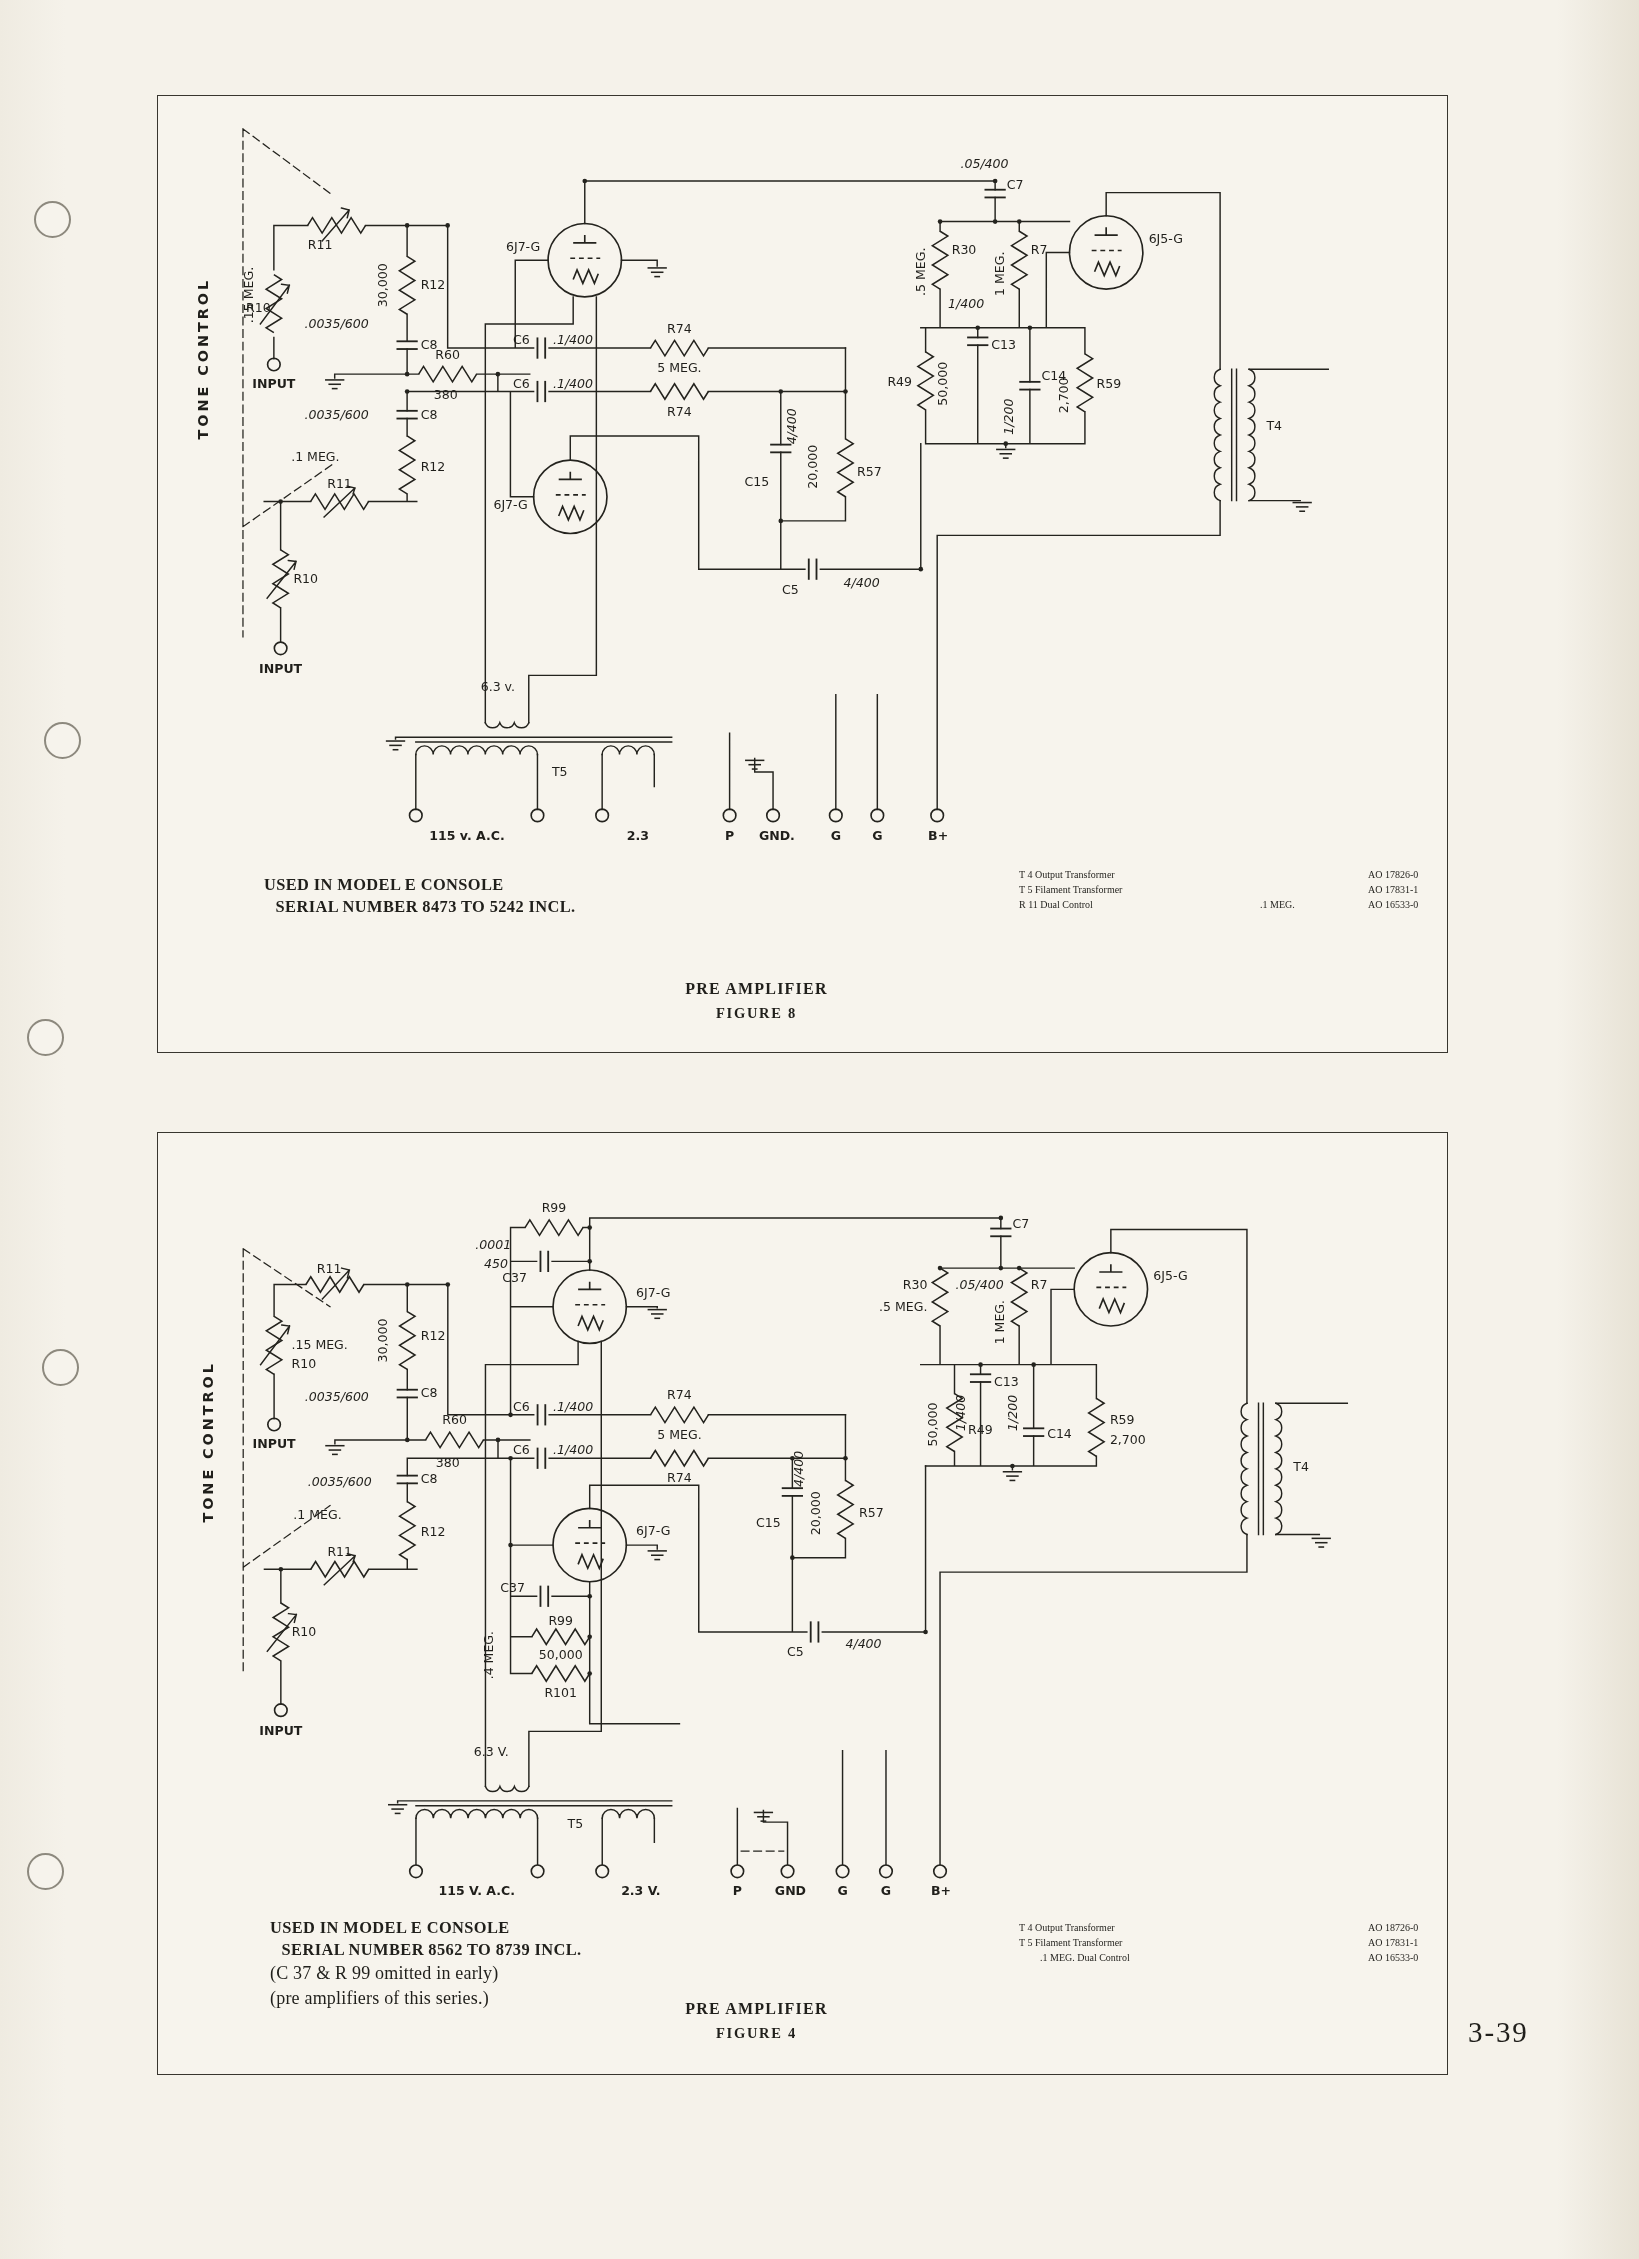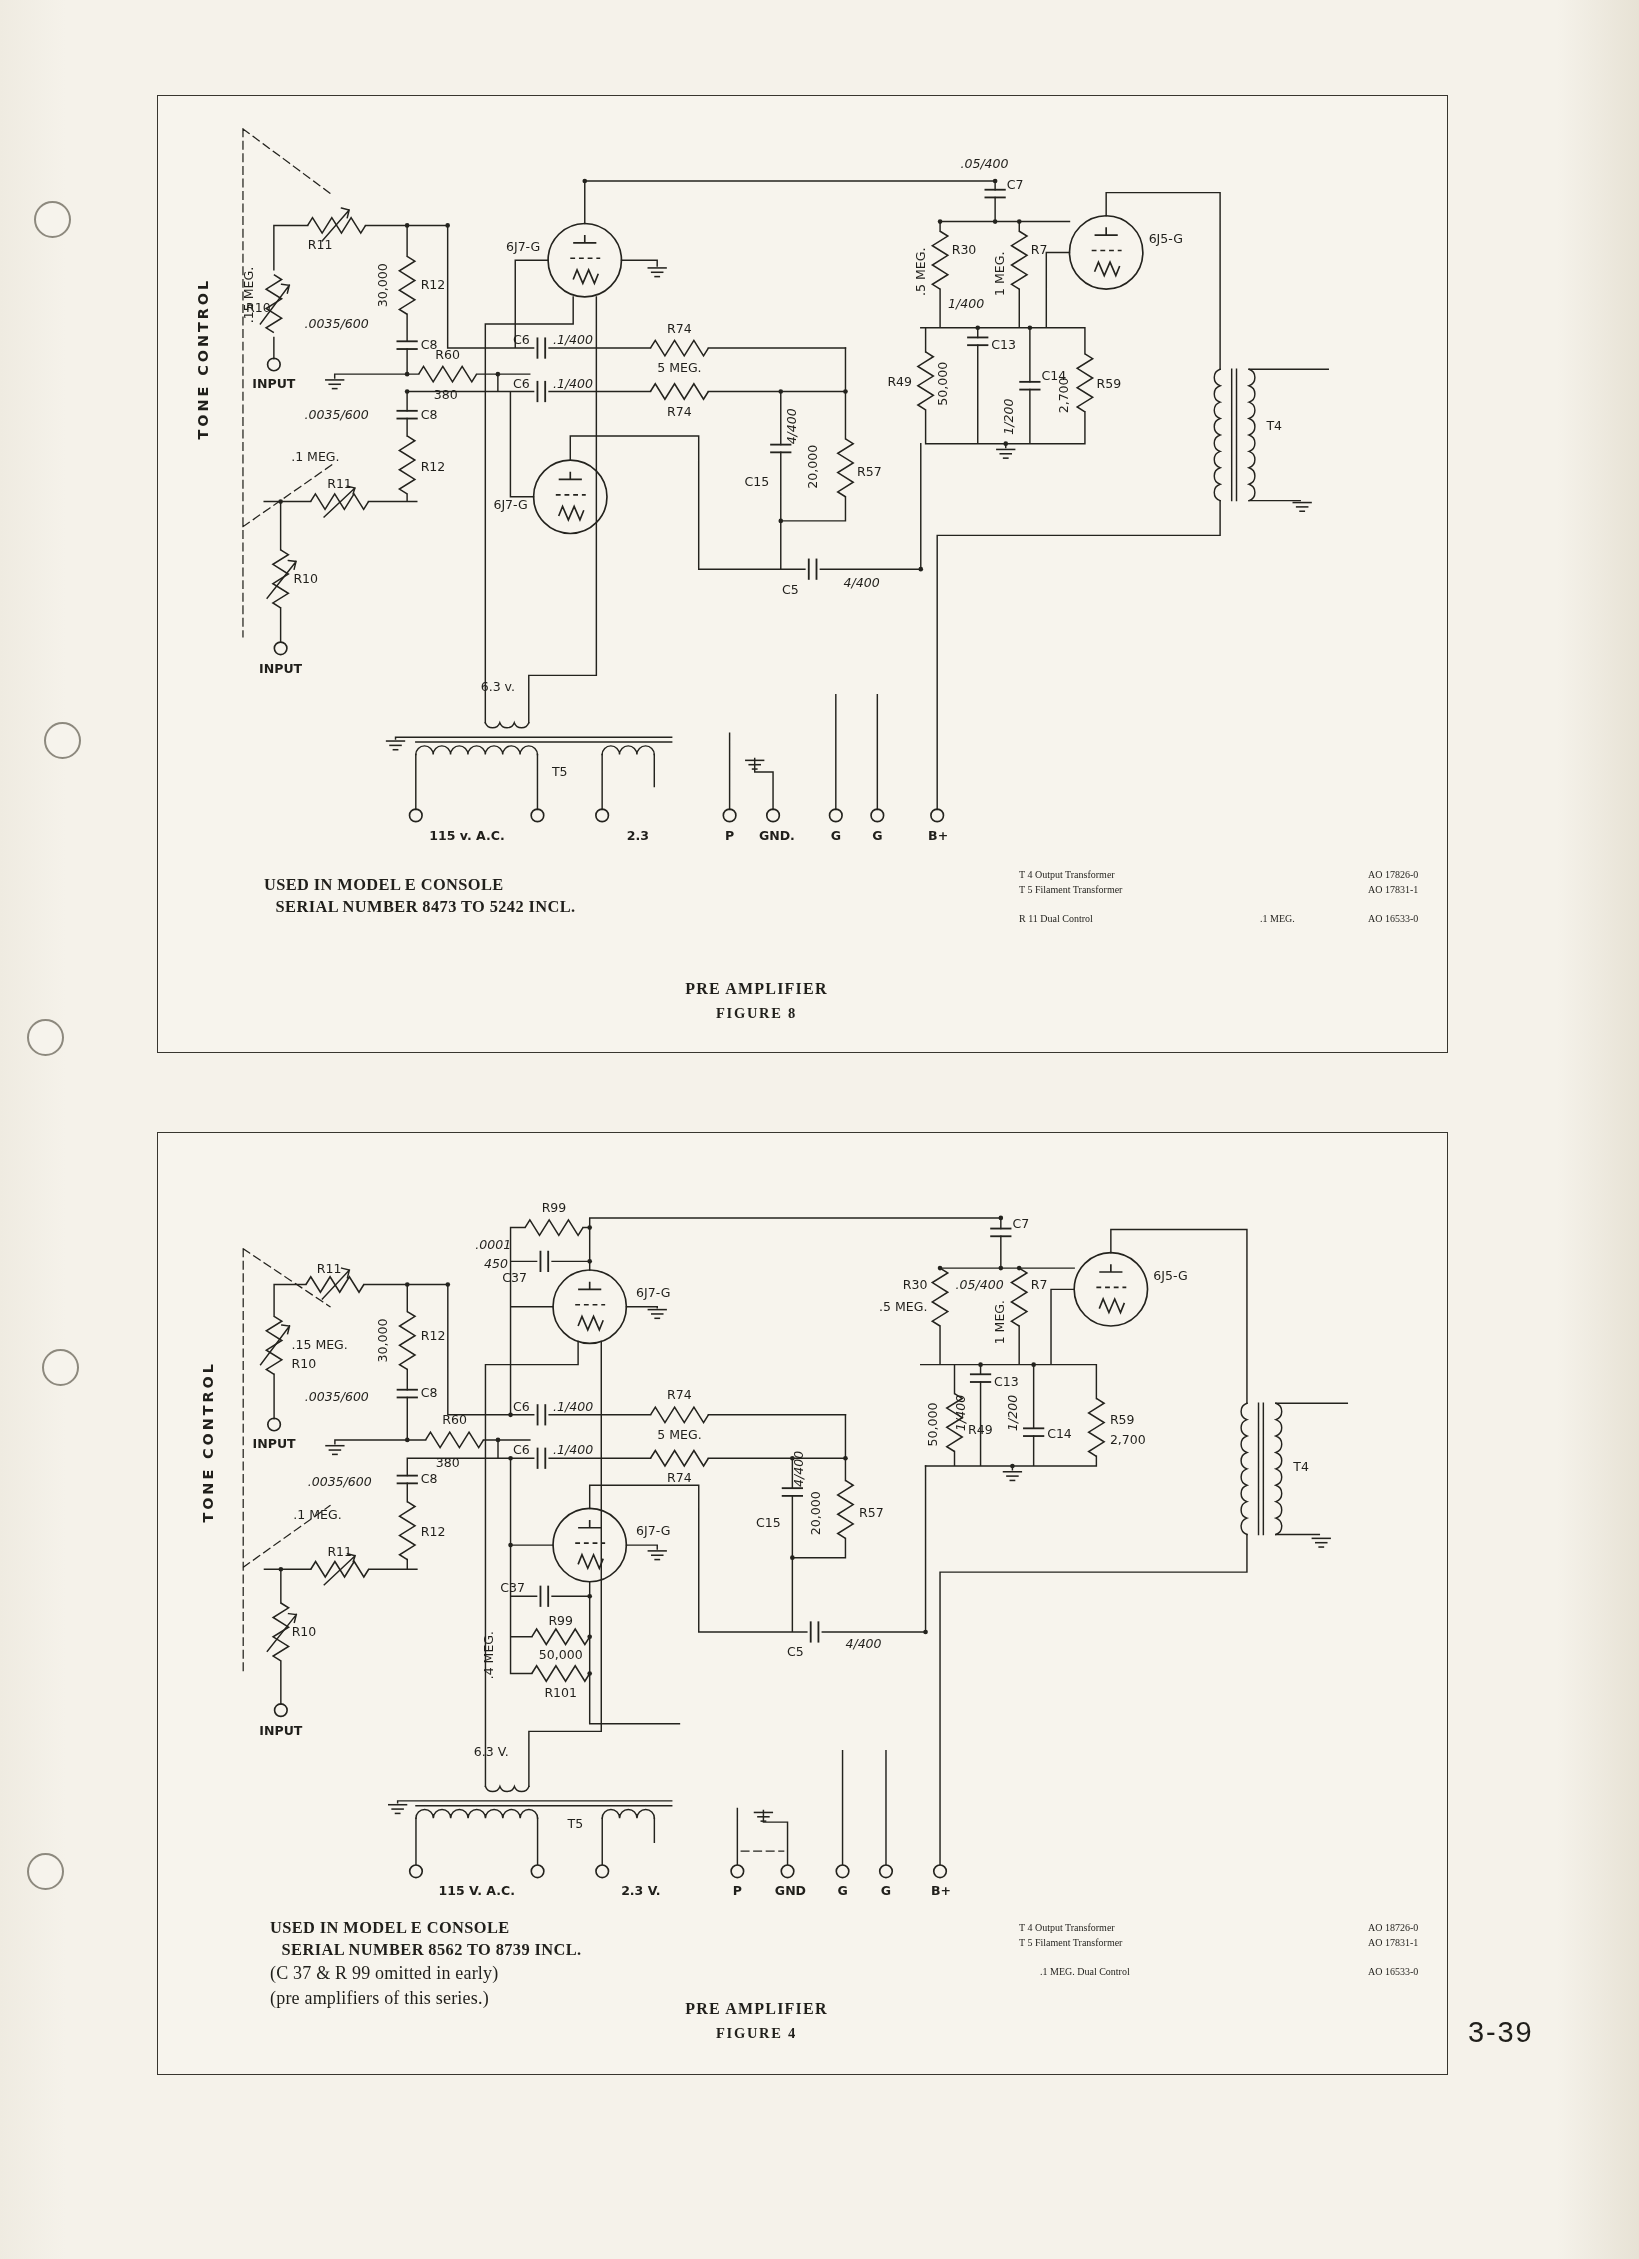--- a/index.html
+++ b/index.html
@@ -15,28 +15,28 @@
   .lm{text-anchor:middle}.ls{text-anchor:start}.le{text-anchor:end}
   .it{font-style:italic}
   .tone{font-size:15px;letter-spacing:3px;font-weight:bold}
   .tlab{font-size:13px;font-weight:bold}
   .caption-left{position:absolute;font-size:16.4px;font-weight:bold;letter-spacing:0.4px;line-height:1.35}
   .caption-left .ind{padding-left:11.6px}
   .caption-left .paren{font-size:18px;font-weight:normal;letter-spacing:0.2px}
   .parts{position:absolute;font-size:10px;line-height:1.45}
   .prow .pn{display:inline-block;width:241px}
   .prow .pm{display:inline-block;width:108px}
-  .prow.gap{margin-top:15px}
+  .prow.gap{margin-top:1px}
   .prow.indent{padding-left:21px}
   .prow.indent .pn{width:220px}
   .fig-title{position:absolute;left:0;width:1197px;text-align:center;font-size:16px;
              letter-spacing:1.2px;font-weight:bold}
   .fig-title .fl{margin-top:6.8px;font-size:14.5px;letter-spacing:1.7px}
   .pagenum{position:absolute;left:1468px;top:2016px;font-size:29px;letter-spacing:1.9px;
-           font-family:Liberation Sans, sans-serif}
+           font-family:Liberation Serif, serif}
   .hole{position:absolute;width:33px;height:33px;border-radius:50%;
         border:2.4px solid #8d897e;background:#f6f3ec}
 </style>
 </head>
 <body>
 
 <svg width="0" height="0" style="position:absolute">
   <defs>
     <g id="d-res-h" fill="none" stroke="#24231e" stroke-width="1.6">
       <path d="M-30,0 l5,-8 10,16 10,-16 10,16 10,-16 10,16 5,-8"></path>

